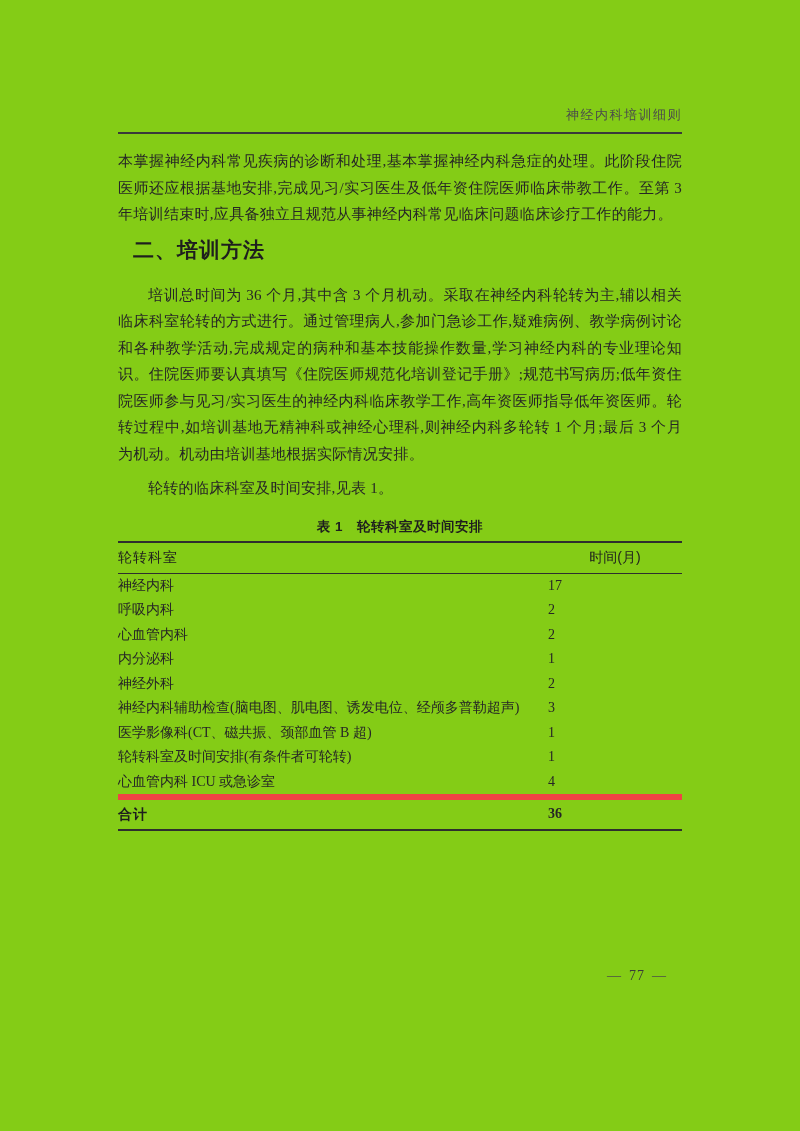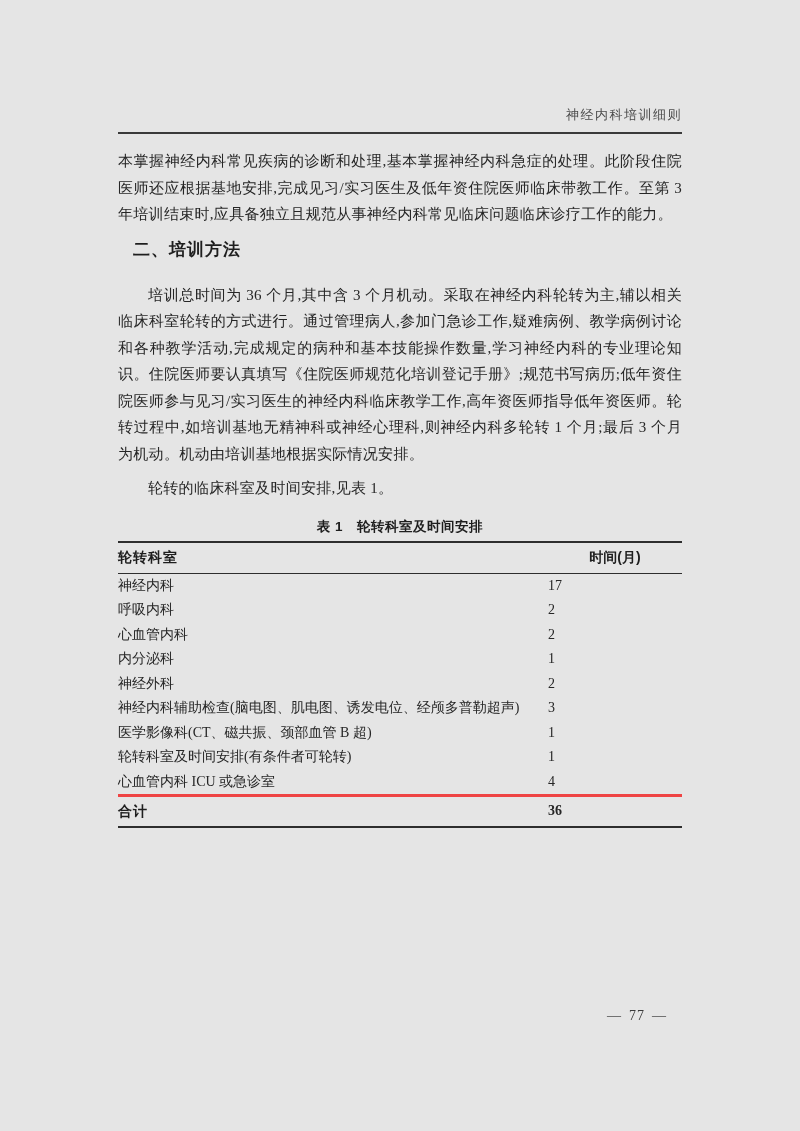--- a/index.html
+++ b/index.html
@@ -1,20 +1,20 @@
 <!DOCTYPE html>
 <html><head>
 <meta charset="utf-8">
 <style>
   html, body { margin: 0; padding: 0; background: #ffffff; }
   .page {
     position: relative;
     width: 800px;
     height: 1131px;
-    background: #e5e5e5;
+    background: #84cc16;
     font-family: "Liberation Serif", serif;
     color: #262626;
     overflow: hidden;
   }
   .content {
     margin: 0 118px;
     width: 564px;
   }
   .running-head {
     padding-top: 106px;
@@ -33,21 +33,21 @@
     font-size: 15px;
     line-height: 26.5px;
     text-align: justify;
     margin: 14px 0 0 0;
     letter-spacing: 0.3px;
   }
   .para.indent { text-indent: 2em; margin-top: 20px; }
   .para.follow { margin-top: 8px; }
   .section-heading {
     font-family: "Liberation Sans", sans-serif;
-    font-size: 17px;
+    font-size: 21px;
     font-weight: bold;
     color: #1e1e1e;
     margin: 10px 0 0 0;
     padding-left: 15px;
     line-height: 24px;
     letter-spacing: 1px;
   }
   .table-caption {
     font-family: "Liberation Sans", sans-serif;
     font-size: 13.5px;
@@ -62,49 +62,49 @@
     width: 100%;
     border-collapse: collapse;
     margin-top: 5px;
     border-top: 2.5px solid #2e2e2e;
     border-bottom: 2.5px solid #2e2e2e;
     font-size: 14px;
     color: #262626;
   }
   table.rotation-table th {
     font-family: "Liberation Sans", sans-serif;
-    font-weight: bold;
+    font-weight: normal;
     color: #1e1e1e;
     border-bottom: 1.5px solid #2e2e2e;
     height: 30px;
     padding: 0;
   }
   th.dept-col { text-align: left; padding-left: 15px; letter-spacing: 1px; }
   th.time-col { width: 134px; text-align: center; }
   table.rotation-table td {
     height: 24.5px;
     padding: 0;
     line-height: 24.5px;
     white-space: nowrap;
   }
   td.dept-cell { text-align: left; padding-left: 2px; }
   td.time-cell { text-align: left; }
   tr.total-row td {
-    border-top: 3px solid #ef4444;
+    border-top: 6px solid #ef4444;
     height: 29px;
     font-weight: bold;
   }
   tr.total-row td.dept-cell {
     font-family: "Liberation Sans", sans-serif;
     color: #1e1e1e;
     letter-spacing: 1px;
   }
   .page-number {
     position: absolute;
-    top: 1008px;
+    top: 968px;
     right: 126px;
     font-size: 14px;
     color: #3a3a3a;
     letter-spacing: 1px;
   }
   .page-number .dash { margin: 0 7px; color: #4b4b4b; }
 </style>
 </head>
 <body>
 

